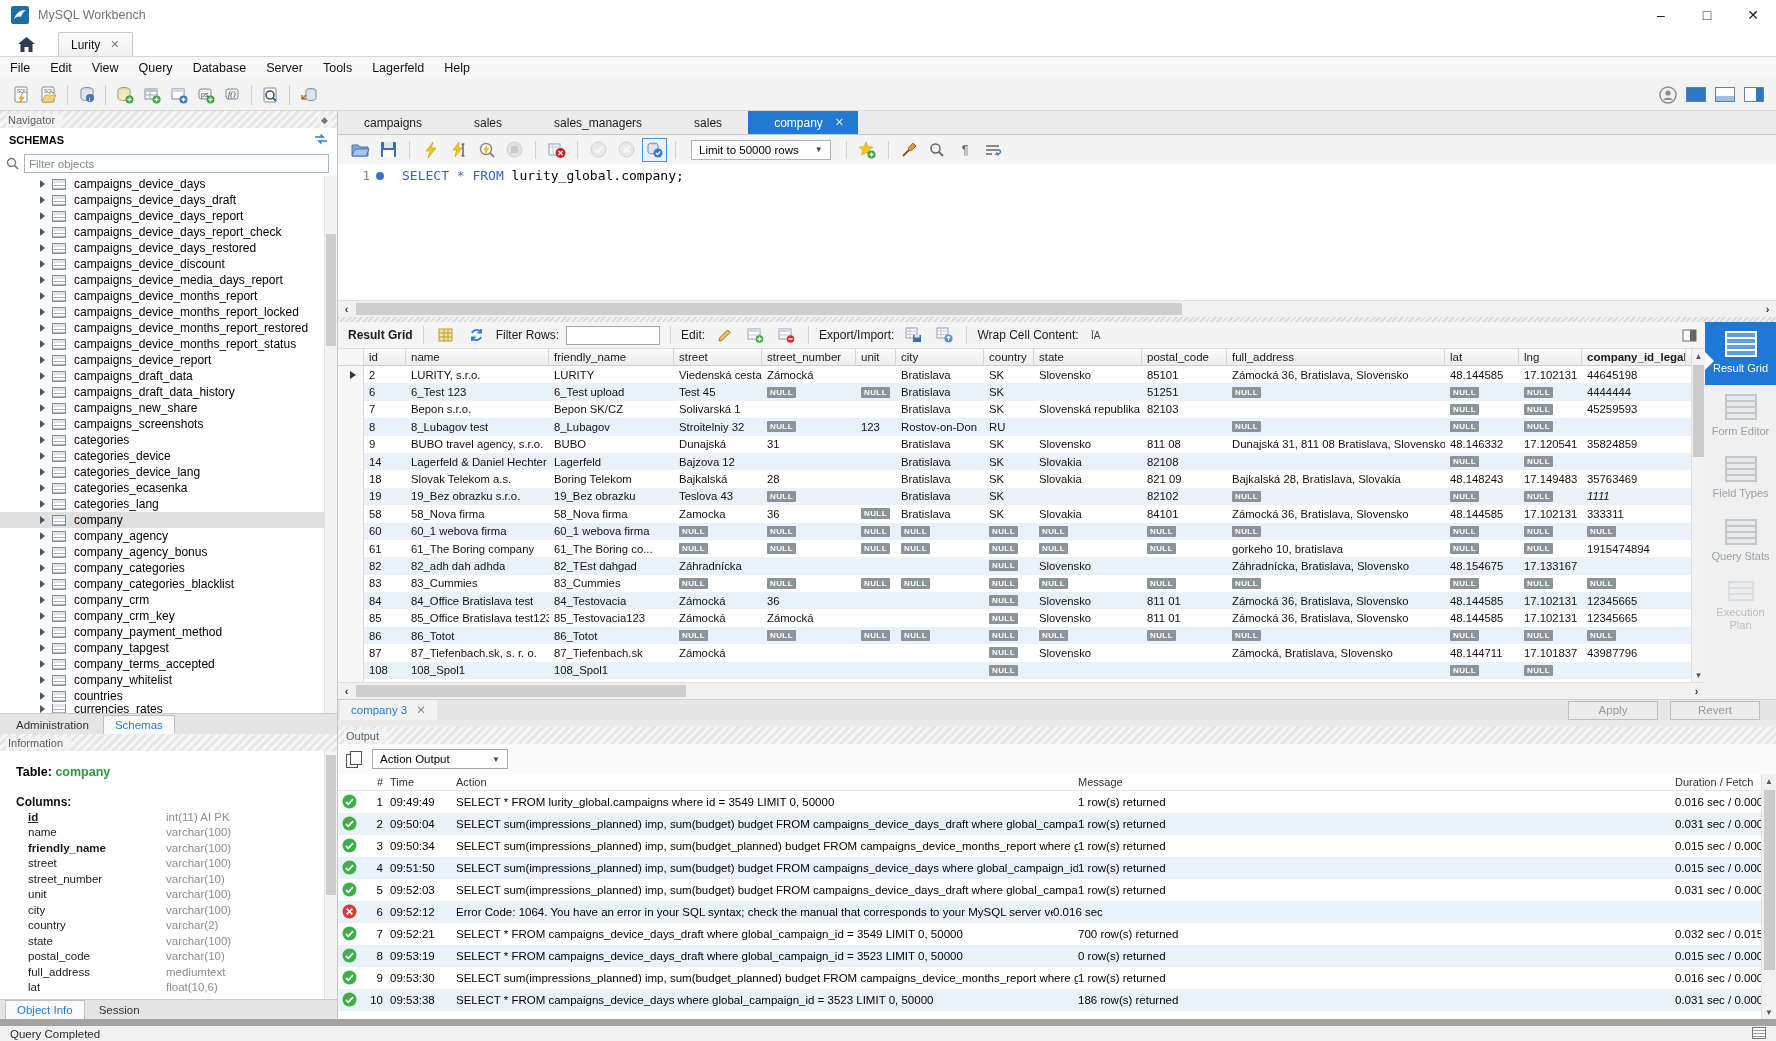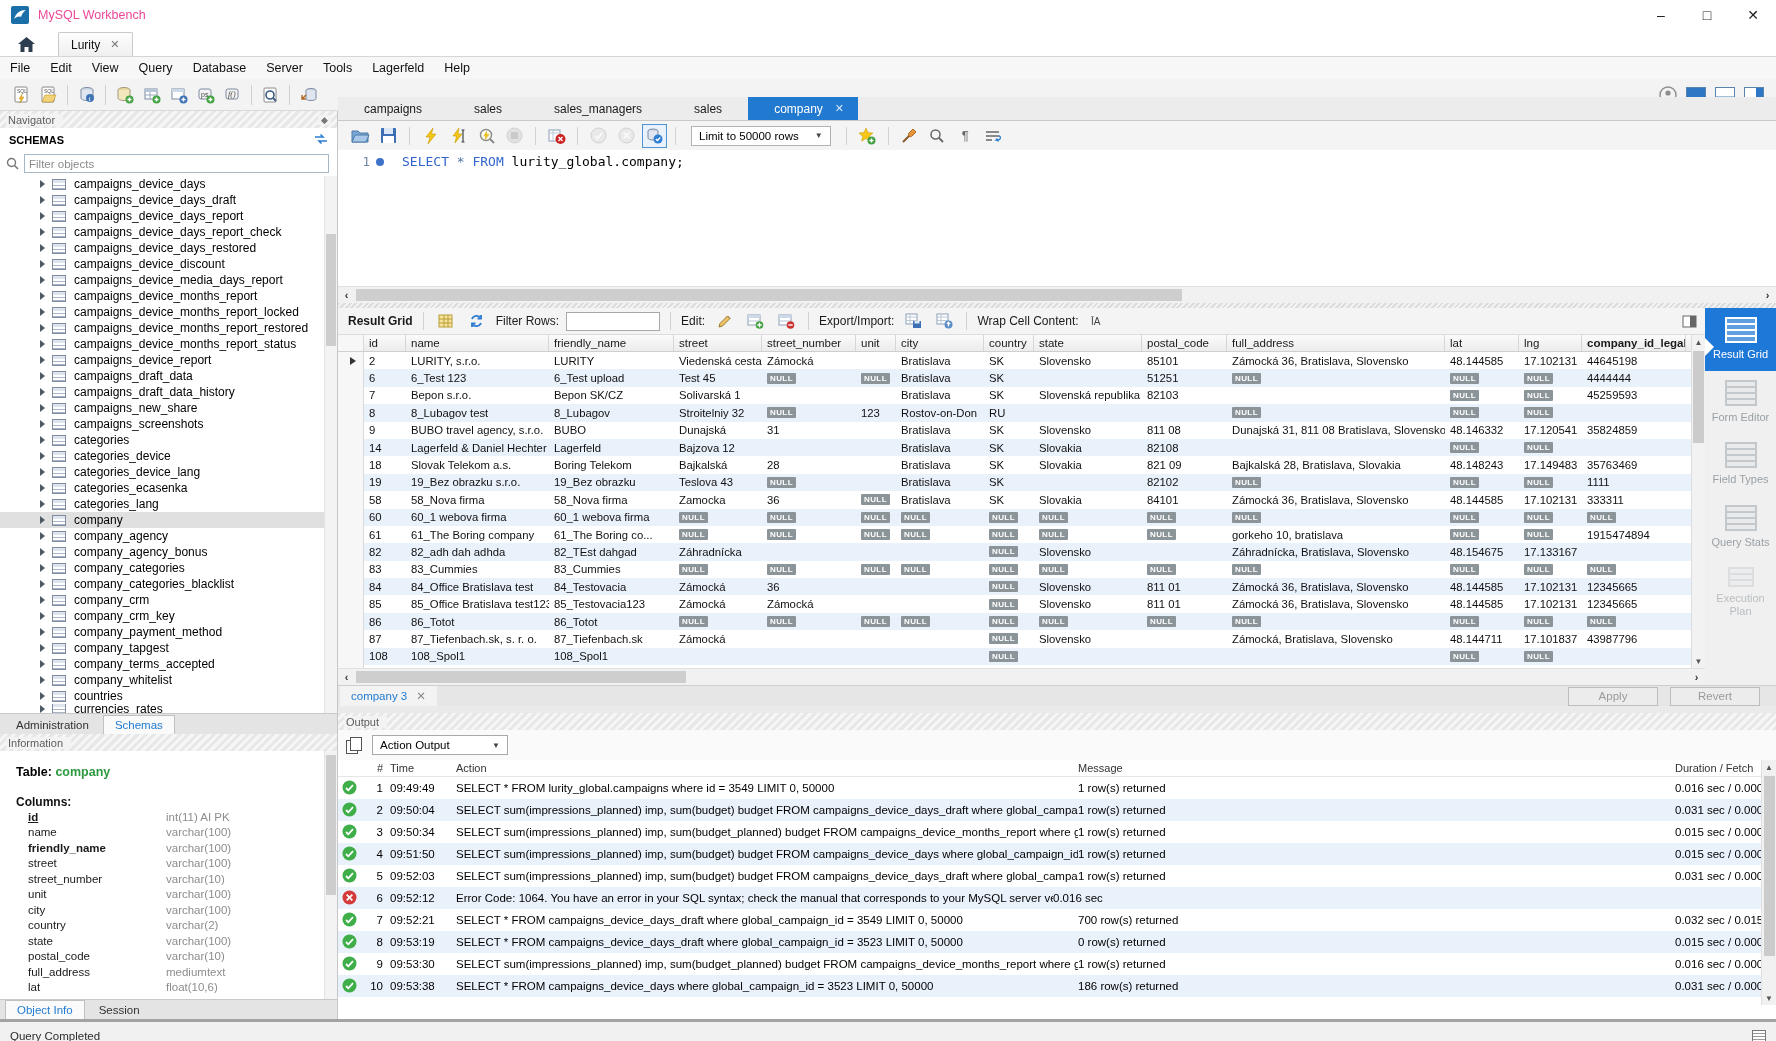--- a/index.html
+++ b/index.html
@@ -3,21 +3,21 @@
 <meta charset="utf-8">
 <style>
 * { box-sizing: border-box; margin: 0; padding: 0; }
 html,body { width:1776px; height:1041px; overflow:hidden; }
 body { font-family:"Liberation Sans", sans-serif; background:#fff; color:#111; }
 .app { position:relative; width:1776px; height:1041px; background:#fff; overflow:hidden; }
 
 
 .titlebar { height:30px; display:flex; align-items:center; background:#fff; }
 .app-ico { width:20px; height:20px; margin:0 8px 0 10px; }
-.title-text { font-size:12.5px; color:#ec4899; }
+.title-text { font-size:12.5px; color:#737373; }
 .win-btns { margin-left:auto; display:flex; }
 .win-btn { width:46px; height:30px; display:flex; align-items:center; justify-content:center; font-size:14px; color:#222; }
 
 
 .maintabs { height:27px; background:#fff; border-bottom:1px solid #d5d5d5; display:flex; align-items:flex-end; padding-left:8px; }
 .home-btn { width:36px; height:24px; display:flex; align-items:center; justify-content:center; }
 .main-tab { height:24px; display:flex; align-items:center; padding:0 12px; border:1px solid #c9c9c9; border-bottom:none; background:linear-gradient(#fdfdfd,#f0f0f0); border-radius:2px 2px 0 0; font-size:12px; margin-left:14px; }
 .main-tab .x { margin-left:10px; color:#777; font-size:11px; }
 
 
@@ -65,21 +65,21 @@
 .info-row { display:flex; height:15.5px; font-size:11.5px; align-items:center; }
 .info-name { width:150px; padding-left:12px; color:#1a1a1a; white-space:nowrap; }
 .info-name.pk { font-weight:bold; text-decoration:underline; }
 .info-name.bold { font-weight:bold; }
 .info-type { color:#8d8d8d; white-space:nowrap; }
 .info-scroll { position:absolute; right:0; top:0; width:13px; height:100%; background:#f3f3f3; border-left:1px solid #e2e2e2; }
 .info-thumb { position:absolute; left:1px; top:4px; width:10px; height:140px; background:#cdcdcd; }
 .objinfo-tabs { height:20px; background:#e4e4e4; display:flex; align-items:flex-end; padding-left:5px; gap:3px; border-top:1px solid #c9c9c9; flex:0 0 auto; }
 
 
-.main { position:absolute; left:338px; top:97px; width:1438px; height:908px; display:flex; flex-direction:column; background:#fff; }
+.main { position:absolute; left:338px; top:111px; width:1438px; height:908px; display:flex; flex-direction:column; background:#fff; }
 .querytabs { height:24px; background:#ececec; display:flex; align-items:stretch; border-bottom:1px solid #c9c9c9; flex:0 0 auto; }
 .qtab { padding:0 26px; display:flex; align-items:center; font-size:12px; color:#1a1a1a; }
 .qtab.active { background:#2179d0; color:#fff; padding-right:14px; }
 .qtab .x { margin-left:12px; font-size:11px; color:#d6e7f8; }
 
 .ed-toolbar { height:29px; display:flex; align-items:center; background:#f4f4f4; padding-left:10px; gap:3px; flex:0 0 auto; }
 .ebtn { width:25px; height:24px; display:flex; align-items:center; justify-content:center; }
 .ebtn.boxed { border:1px solid #4f94d6; background:#e9f2fb; }
 .esep { width:1px; height:18px; background:#d2d2d2; margin:0 5px; }
 .limit-box { height:20px; border:1px solid #b2b2b2; background:#fff; display:flex; align-items:center; padding:0 7px; font-size:11.5px; gap:16px; margin:0 7px; color:#000; }
@@ -154,21 +154,21 @@
 .oc-msg { width:597px; flex:0 0 auto; overflow:hidden; white-space:nowrap; }
 .oc-dur { width:101px; flex:0 0 auto; overflow:hidden; white-space:nowrap; }
 .out-row { display:flex; height:22px; align-items:center; font-size:11.5px; color:#000; }
 .out-row.alt { background:#e9f1fb; }
 .status-ico { width:15px; height:15px; margin-left:4px; }
 .out-scroll { position:absolute; right:0; top:0; bottom:0; width:15px; background:#f1f1f1; border-left:1px solid #e0e0e0; }
 .ov-arrow { position:absolute; left:0; width:14px; height:14px; display:flex; align-items:center; justify-content:center; font-size:8px; color:#555; }
 .ov-thumb { position:absolute; left:2px; top:16px; width:11px; height:180px; background:#cbcbcb; }
 
 
-.statusbar { position:absolute; left:0; top:1019px; width:1776px; height:22px; background:#f1f1f1; border-top:3px solid #a3a3a3; display:flex; align-items:flex-start; padding:8px 10px; font-size:11.5px; color:#2b2b2b; }
+.statusbar { position:absolute; left:0; top:1019px; width:1776px; height:22px; background:#f1f1f1; border-top:7px solid #a3a3a3; display:flex; align-items:center; padding:8px 10px; font-size:11.5px; color:#2b2b2b; }
 .status-right { margin-left:auto; }
 .grid-glyph { width:14px; height:12px; border:1px solid #777; background:repeating-linear-gradient(#fff 0 2px,#9a9a9a 2px 3px); }
 </style>
 </head>
 <body>
 
 <div class="app">
 
   <div class="titlebar">
     <svg class="app-ico" viewBox="0 0 20 20">
@@ -976,21 +976,21 @@
               <div class="gc" style="width: 85px;">82102</div>
               <div class="gc" style="width: 218px;">
                 <span class="null-badge">NULL</span>
               </div>
               <div class="gc" style="width: 74px;">
                 <span class="null-badge">NULL</span>
               </div>
               <div class="gc" style="width: 63px;">
                 <span class="null-badge">NULL</span>
               </div>
-              <div class="gc" style="width: 104px;">1111</div>
+              <div class="gc" style="width: 104px; font-style: italic;">1111</div>
               <div class="gc" style="flex: 1 1 0%;"></div>
             </div>
             <div class="grow">
               <div class="gc gmark" style="width: 26px;"></div>
               <div class="gc" style="width: 42px;">58</div>
               <div class="gc" style="width: 143px;">58_Nova firma</div>
               <div class="gc" style="width: 125px;">58_Nova firma</div>
               <div class="gc" style="width: 88px;">Zamocka</div>
               <div class="gc" style="width: 94px;">36</div>
               <div class="gc" style="width: 40px;">

